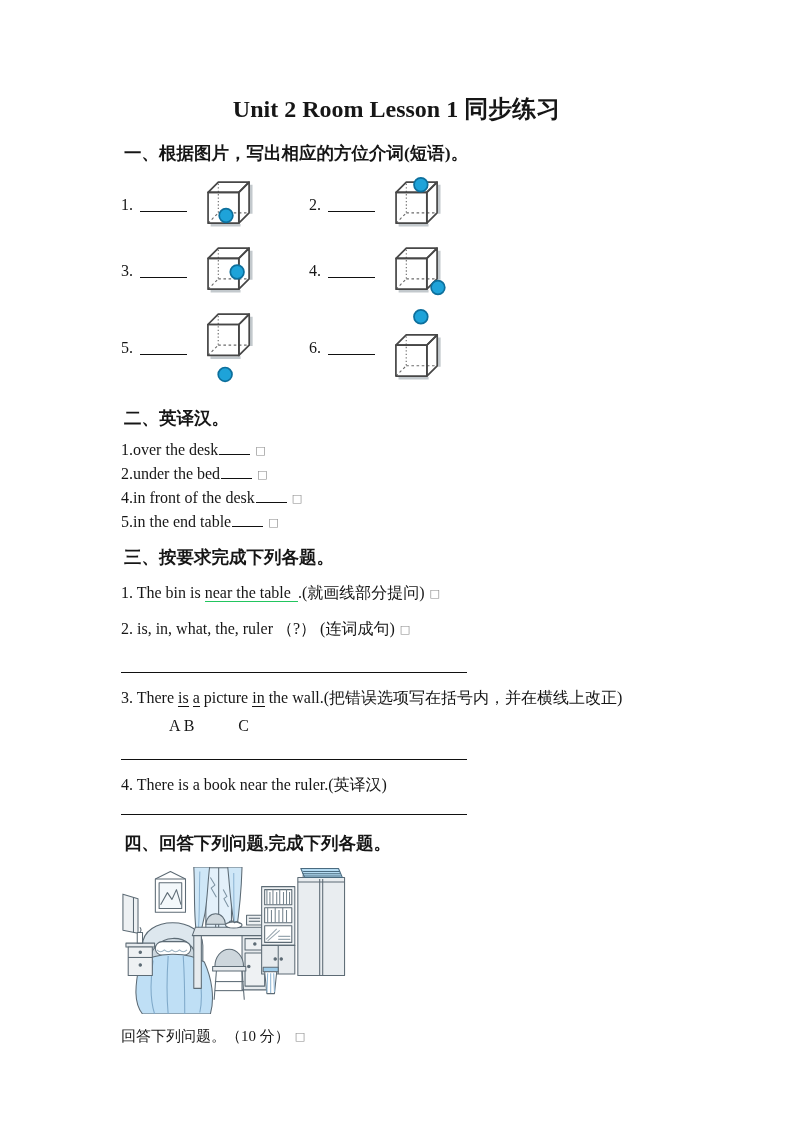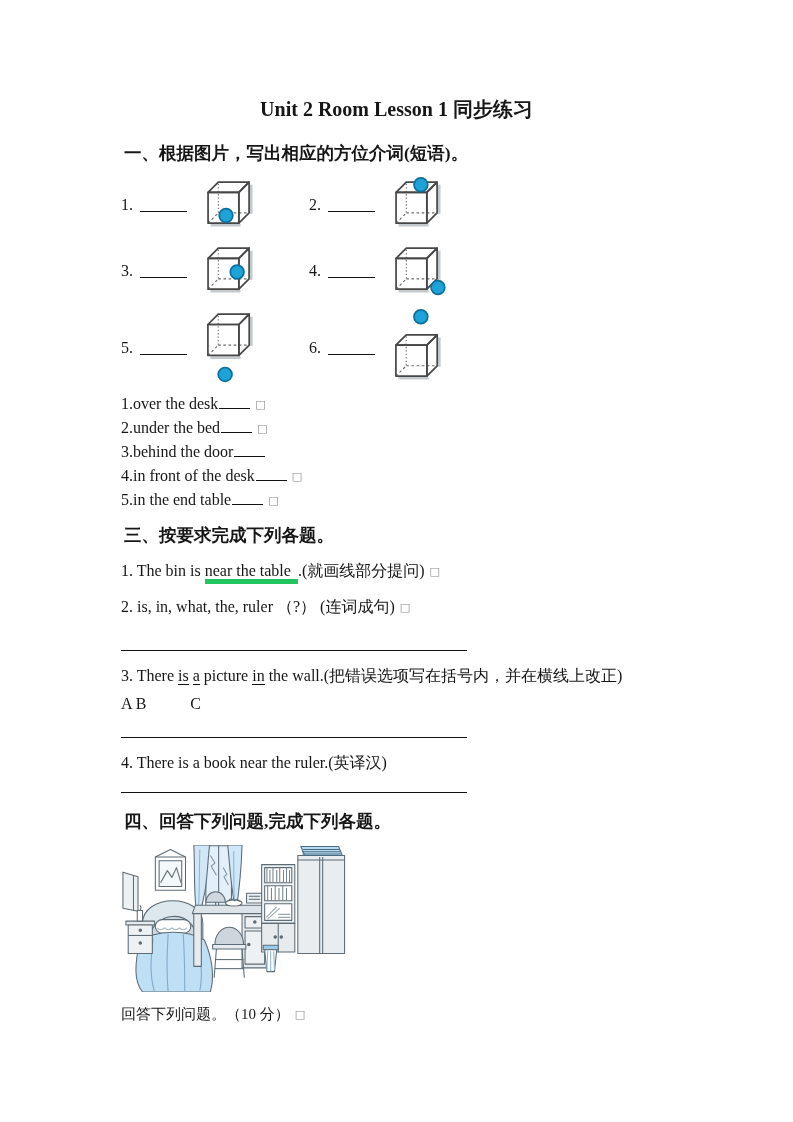--- a/index.html
+++ b/index.html
@@ -9,21 +9,21 @@
     margin:0 auto;
     background:#ffffff;
     box-sizing:border-box;
     padding:0 121px;
     font-family:"Liberation Serif","DejaVu Serif",serif;
     color:#161616;
     overflow:hidden;
   }
   .title{
     margin:0;padding-top:97px;
-    font-size:20px;line-height:24px;
+    font-size:24px;line-height:24px;
     font-weight:bold;text-align:center;
   }
   .sec-heading{
     margin:3px;font-size:17.5px;line-height:22px;font-weight:bold;
   }
   .h1x{margin-top:21px;}
   .h2x{margin-top:24px;}
   .h3x{margin-top:12px;}
   .h4x{margin-top:17px;}
 
@@ -38,27 +38,27 @@
   .cube-svg{display:block;}
 
   
   .s2-list{margin:9px 0 0 0;padding:0;list-style:none;}
   .s2-list li{font-size:16px;line-height:23px;}
   .s2-list .blank{width:31px;margin-left:1px;}
   .bx{font-family:"DejaVu Sans",sans-serif;font-size:11px;color:#8a8a8a;margin-left:5px;vertical-align:1px;}
 
   
   .qline{font-size:16px;line-height:21px;margin-top:14px;}
-  .u-phrase{border-bottom:5px solid #22c55e;padding-right:7px;}
+  .u-phrase{border-bottom:1px solid #22c55e;padding-right:7px;}
   .u-word{border-bottom:1px solid #111;}
   .answer-line{margin-top:13px;font-size:16px;}
   .answer-line .blank{width:82px;}
   .answer-line .blank.b2{width:70px;margin-left:19px;margin-right:1px;}
   .abc-row{font-size:16px;margin-top:9px;}
-  .abc-row .ab{font-family:Liberation Serif, serif;}
+  .abc-row .ab{margin-left:48px;font-family:Liberation Serif, serif;}
   .abc-row .c{margin-left:44px;}
   .ansline{width:346px;border-bottom:1.5px solid #111;height:0;}
   .ansline.l1{margin-top:32px;}
   .ansline.l2{margin-top:24px;}
   .ansline.l3{margin-top:19px;}
 
   
   .room-wrap{margin-top:13px;}
   .footer-line{font-size:15px;margin-top:9px;}
 </style>
@@ -134,24 +134,24 @@
     <div class="cube-item">
       <span class="qnum">6.</span>
       <span class="blank"></span>
       <svg class="cube-svg" width="62" height="74" viewBox="0 0 72 86">
         <use href="#cubesym" transform="translate(0,24)"></use>
         <circle cx="37" cy="9" r="8" fill="#1ea3d9" stroke="#0d6f9c" stroke-width="2"></circle>
       </svg>
     </div>
   </div>
 
+  <h2 class="sec-heading h2x">二、英译汉。</h2>
   <ul class="s2-list">
     <li><span>1.over the desk</span><span class="blank"></span><span class="bx">□</span></li>
     <li><span>2.under the bed</span><span class="blank"></span><span class="bx">□</span></li>
-    <li><span>3.behind the door</span><span class="blank"></span><span class="bx"></span></li>
     <li><span>4.in front of the desk</span><span class="blank"></span><span class="bx">□</span></li>
     <li><span>5.in the end table</span><span class="blank"></span><span class="bx">□</span></li>
   </ul>
 
   <h2 class="sec-heading h3x">三、按要求完成下列各题。</h2>
 
   <div class="qline">
     <span>1. The bin is </span><span class="u-phrase">near the table</span><span>.(就画线部分提问)</span><span class="bx">□</span>
   </div>
 

